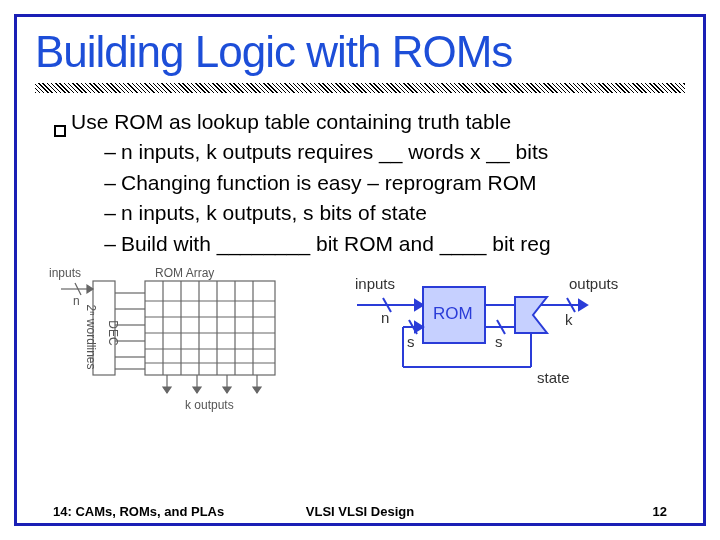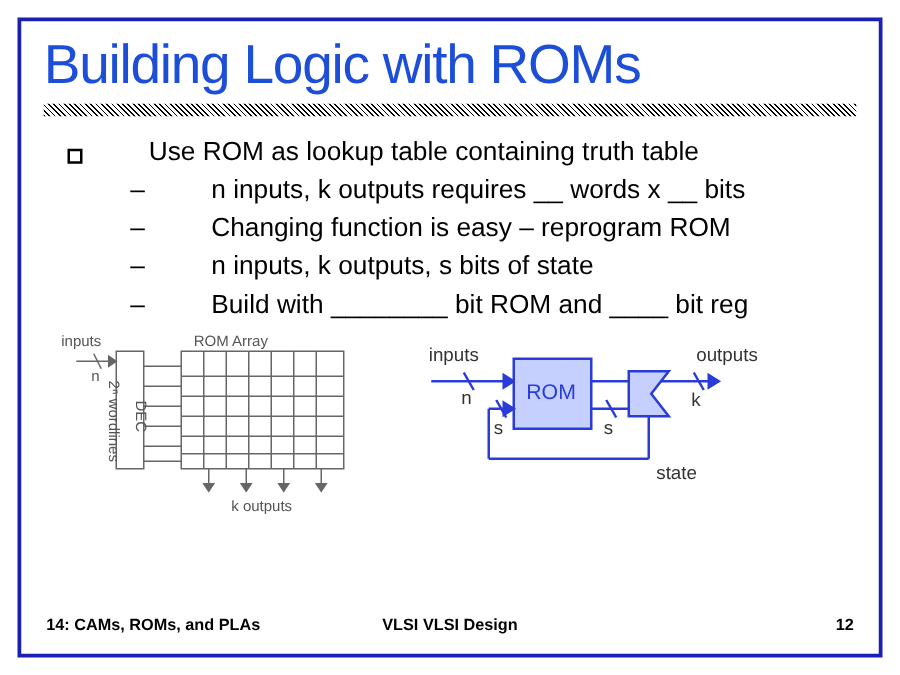--- a/index.html
+++ b/index.html
@@ -30,46 +30,46 @@
     height: 10px;
     margin: 2px 18px 6px 18px;
     background: repeating-linear-gradient(45deg,#000 0 1px,#fff 1px 3px);
   }
   .content {
     padding: 8px 26px 0 26px;
     font-size: 21px;
     line-height: 1.45;
     color: #000;
   }
-  .bullet-row { display: flex; align-items: center; gap: 48px; }
+  .bullet-row { display: flex; align-items: flex-end; }
   .bullet-row.top { margin-left: 6px; }
   .bullet-row.sub { margin-left: 56px; }
   .bullet-glyph {
     width: 22px; flex: 0 0 22px; display: flex; align-items: center; justify-content: center;
   }
   .sq {
     width: 12px; height: 12px; border: 2px solid #000; background: #fff; display: inline-block; margin-top: 6px;
   }
   .dash {
     font-size: 21px; line-height: 1.45;
   }
   .bullet-text { flex: 1; }
   .diagrams {
     display: flex;
-    gap: 18px;
+    gap: 30px;
     padding: 6px 18px 0 30px;
     align-items: flex-start;
   }
   svg { display: block; }
   .footer {
     position: absolute;
-    left: 0; right: 0; bottom: 16px;
+    left: 0; right: 0; bottom: 4px;
     display: flex;
     justify-content: space-between;
-    padding: 0 20px;
+    padding: 0 36px;
     font-size: 13px;
     font-weight: 700;
     color: #000;
   }
   .footer .center { position: absolute; left: 0; right: 0; text-align: center; }
   .footer .right { margin-left: auto; }
 </style>
 </head>
 <body>
 

